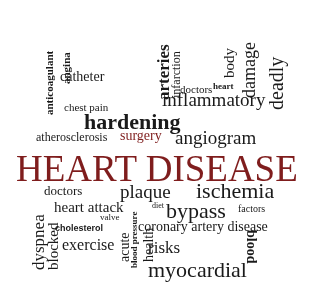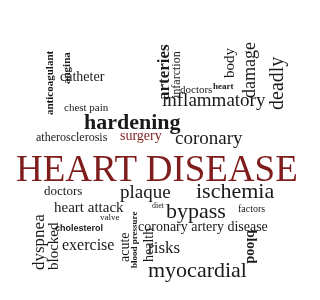--- a/index.html
+++ b/index.html
@@ -44,21 +44,21 @@
     <span class="w serif rot-ccw" style="left: 170px; top: 86px; font-size: 12px; color: rgb(26, 26, 26);">infarction</span>
     <span class="w serif" style="left: 180px; top: 72px; font-size: 11px; color: rgb(26, 26, 26);">doctors</span>
     <span class="w serif bold" style="left: 213px; top: 70px; font-size: 9px; color: rgb(26, 26, 26);">heart</span>
     <span class="w serif rot-ccw" style="left: 222px; top: 66px; font-size: 15px; color: rgb(26, 26, 26);">body</span>
     <span class="w serif rot-ccw" style="left: 240px; top: 86px; font-size: 18px; color: rgb(26, 26, 26);">damage</span>
     <span class="w serif rot-ccw" style="left: 266px; top: 98px; font-size: 20px; color: rgb(26, 26, 26);">deadly</span>
     <span class="w serif" style="left: 162px; top: 78px; font-size: 19px; color: rgb(26, 26, 26);">inflammatory</span>
     <span class="w serif bold" style="left: 84px; top: 99px; font-size: 22px; color: rgb(26, 26, 26);">hardening</span>
     <span class="w serif" style="left: 36px; top: 119px; font-size: 12px; color: rgb(26, 26, 26);">atherosclerosis</span>
     <span class="w serif" style="left: 120px; top: 117px; font-size: 14px; color: #7f1d1d;">surgery</span>
-    <span class="w serif" style="left: 175px; top: 116px; font-size: 19px; color: rgb(26, 26, 26);">coronary</span>
+    <span class="w serif" style="left: 175px; top: 116px; font-size: 19px; color: rgb(26, 26, 26);">angiogram</span>
     <span class="w serif" style="left: 16px; top: 138px; font-size: 37px; color: #7f1d1d;">HEART DISEASE</span>
     <span class="w serif" style="left: 44px; top: 172px; font-size: 13px; color: rgb(26, 26, 26);">doctors</span>
     <span class="w serif rot-ccw" style="left: 30px; top: 258px; font-size: 17px; color: rgb(26, 26, 26);">dyspnea</span>
     <span class="w serif rot-ccw" style="left: 46px; top: 258px; font-size: 15px; color: rgb(26, 26, 26);">blocked</span>
     <span class="w serif" style="left: 54px; top: 188px; font-size: 15px; color: rgb(26, 26, 26);">heart attack</span>
     <span class="w serif" style="left: 100px; top: 201px; font-size: 9px; color: rgb(26, 26, 26);">valve</span>
     <span class="w sans bold" style="left: 55px; top: 212px; font-size: 9px; color: rgb(26, 26, 26);">cholesterol</span>
     <span class="w serif" style="left: 62px; top: 225px; font-size: 16px; color: rgb(26, 26, 26);">exercise</span>
     <span class="w serif rot-ccw" style="left: 118px; top: 250px; font-size: 14px; color: rgb(26, 26, 26);">acute</span>
     <span class="w serif bold rot-ccw" style="left: 130px; top: 256px; font-size: 9px; color: rgb(26, 26, 26);">blood pressure</span>

